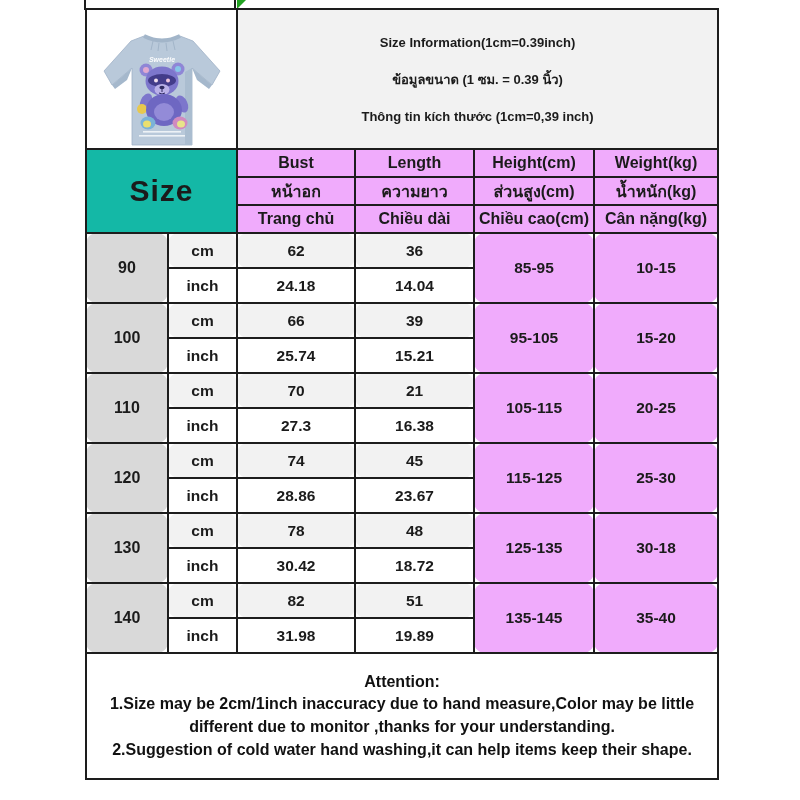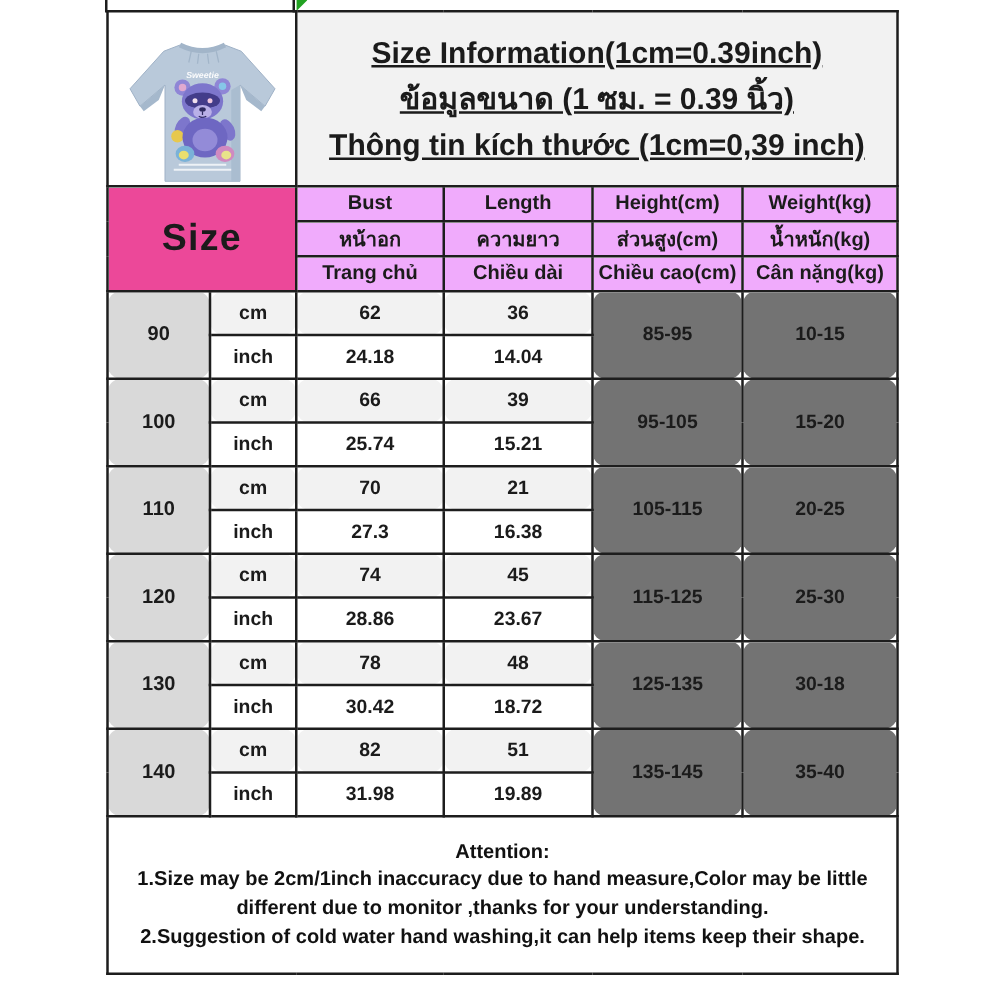--- a/index.html
+++ b/index.html
@@ -27,31 +27,31 @@
   }
   table.chart td{
     border:2px solid #1d1d1d;
     text-align:center;vertical-align:middle;
     padding:0;font-weight:bold;overflow:hidden;
   }
 
   .photo-cell{background:#ffffff;height:138px;}
   .photo-cell svg{display:block;width:151px;height:138px;}
 
-  .title-cell{background:#f2f2f2;font-size:24px;line-height:37px;text-decoration:underline;}
+  .title-cell{background:#f2f2f2;font-size:13px;line-height:37px;}
 
   .hdr td{background:#f0abfc;font-size:16px;height:26px;}
   .tt td{border-top-width:1px;}
-  td.size-merge{background:#ec4899;font-size:30px;letter-spacing:1px;}
+  td.size-merge{background:#14b8a6;font-size:30px;letter-spacing:1px;}
 
   .cm-row td{background:#f2f2f2;font-size:15.5px;height:33px;}
   .inch-row td{background:#ffffff;border-top-width:1px;font-size:15.5px;height:33px;}
   .grp td{border-top-width:3px;border-radius:11px;}
   td.size-col{background:#d9d9d9;font-size:16px;}
-  td.range-cell{background:#737373;}
+  td.range-cell{background:#f0abfc;}
 
   .att-row td{
     border-top-width:3px;background:#ffffff;
     font-weight:normal;text-align:left;vertical-align:top;
     height:124px;padding:2px 4px 0 3px;
     font-size:16px;line-height:1.42;color:#111;
   }
 </style>
 </head>
 <body>

